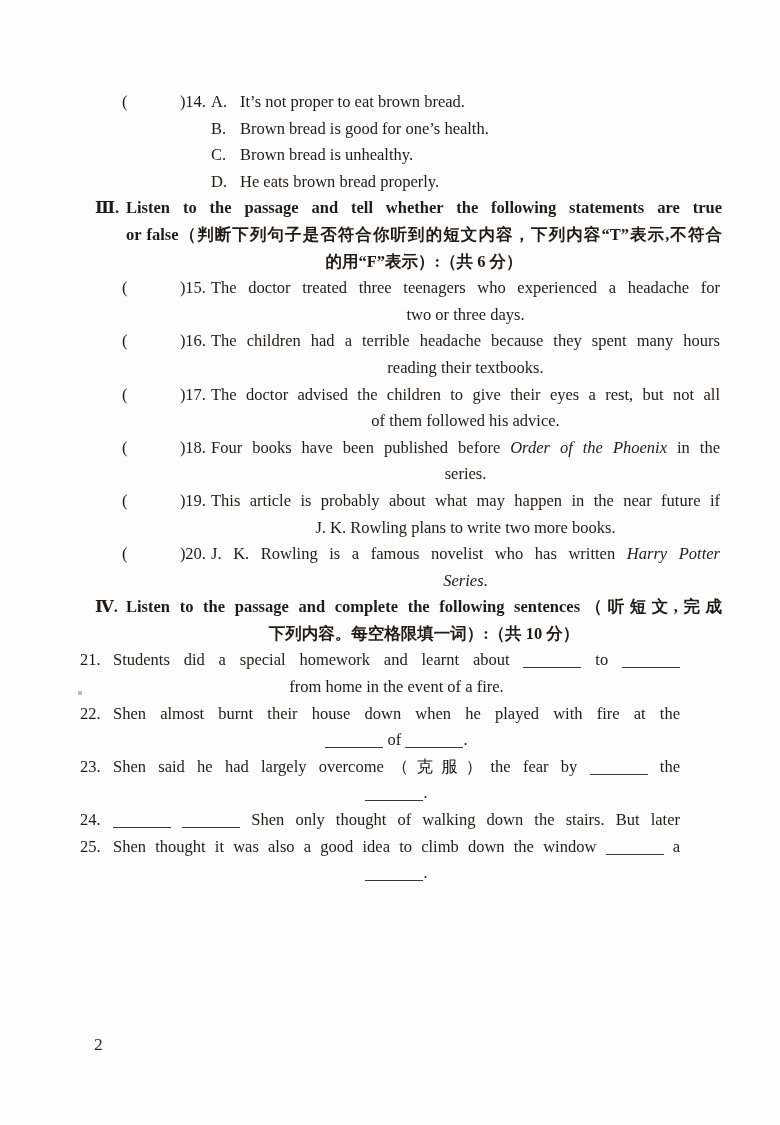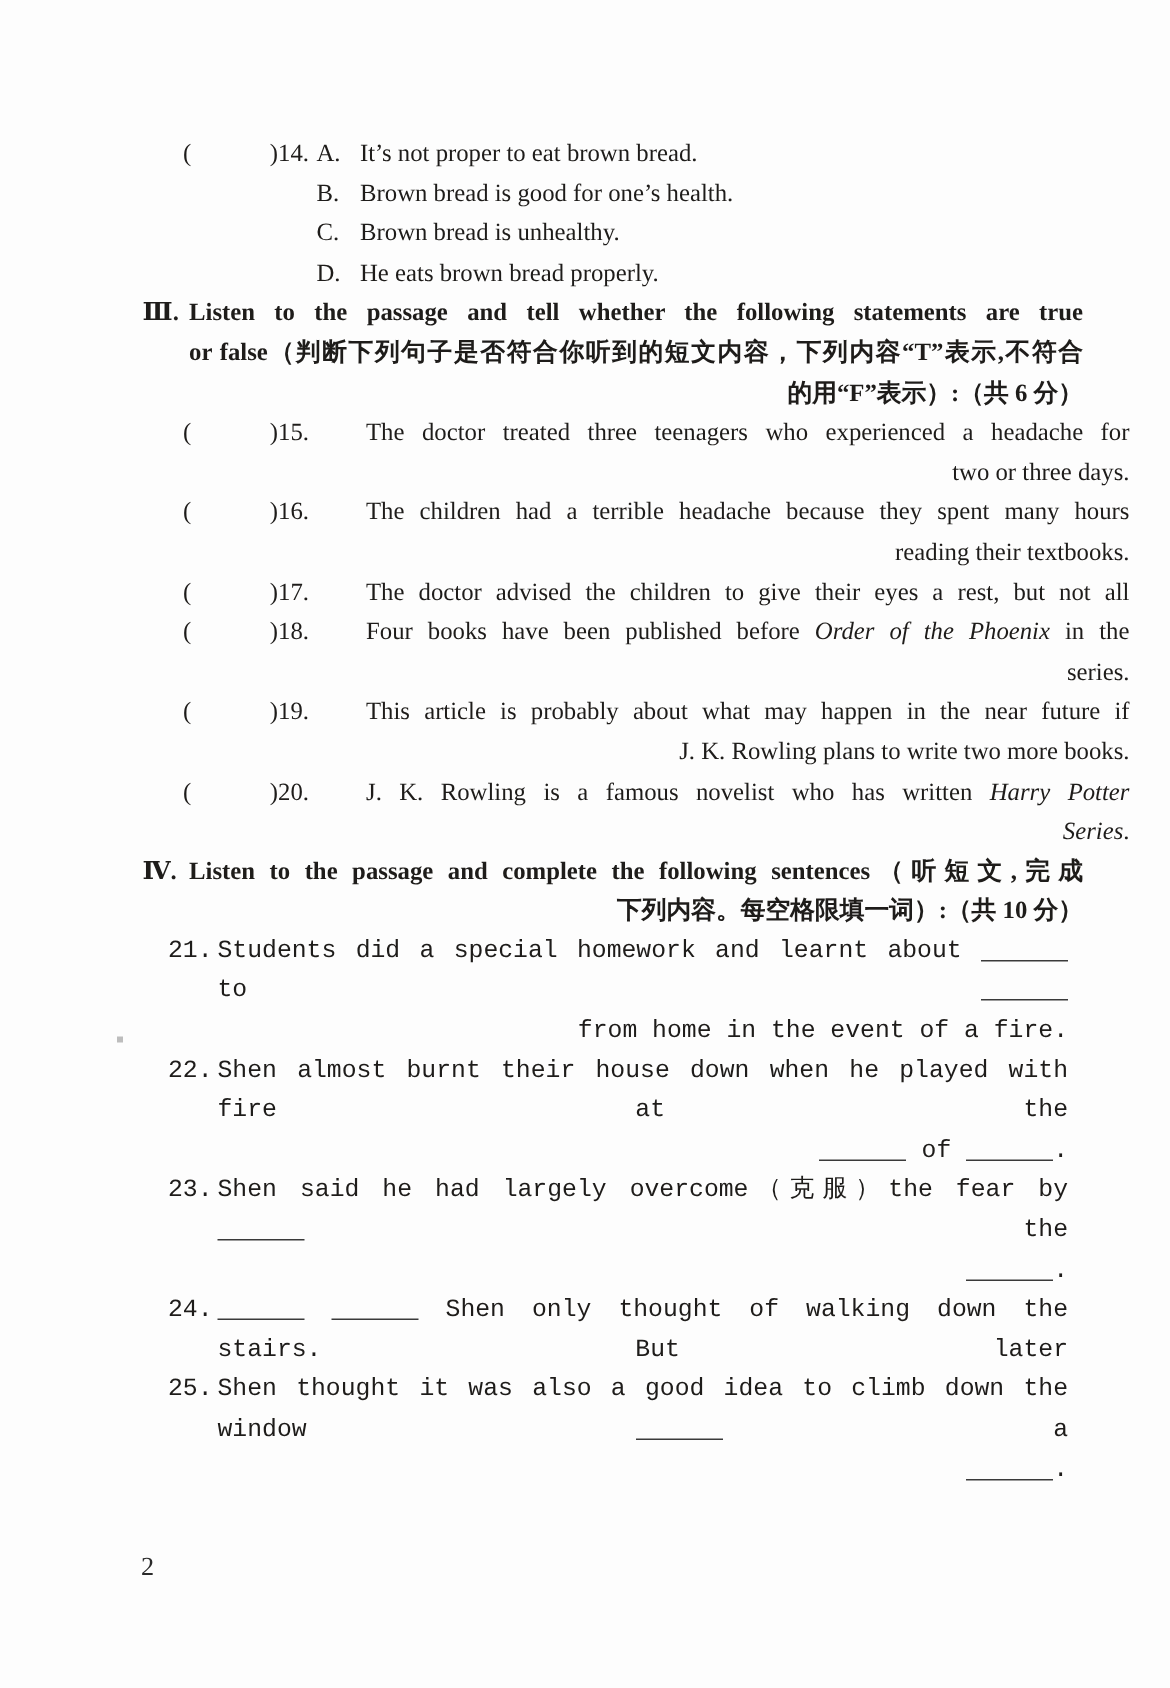--- a/index.html
+++ b/index.html
@@ -19,27 +19,27 @@
   .opt-text   { flex:0 0 auto; }
 
   .q-label { width:84px; flex-shrink:0; display:flex; justify-content:space-between; margin-right:5px; }
 
   .sec-row  { display:flex; margin-left:95px; font-weight:bold; }
   .sec-num  { width:31px; flex-shrink:0;
               font-family:"Liberation Serif","DejaVu Serif","DejaVu Sans",serif; }
   .sec-text { width:596px; }
 
   .q-row  { display:flex; margin-left:122px; }
-  .q-text { width:509px;margin-left:33px; }
-
-  .qn-row  { display:flex; margin-left:112px;font-family:Liberation Mono, monospace; }
+  .q-text { width:509px; }
+
+  .qn-row  { display:flex; margin-left:80px; }
   .qn-num  { width:33px; flex-shrink:0; }
   .qn-text { width:567px; }
 
-  .line { text-align:right; }
+  .line { text-align:center; }
   .line.just { text-align:justify; text-align-last:justify; }
   i { font-style:italic; }
 
   .blank {
     display:inline-block; width:58px; height:10px;
     border-bottom:1.2px solid #3a3a3a; margin-bottom:-3px;
   }
 
   .page-num {
     position:absolute; left:94px; top:1031px;
@@ -112,20 +112,21 @@
       </div>
     </div>
 
     <div class="q-row">
       <div class="q-label">
         <span>(</span>
         <span>)17.</span>
       </div>
       <div class="q-text">
         <div class="line just">The doctor advised the children to give their eyes a rest, but not all</div>
+        <div class="line">of them followed his advice.</div>
       </div>
     </div>
 
     <div class="q-row">
       <div class="q-label">
         <span>(</span>
         <span>)18.</span>
       </div>
       <div class="q-text">
         <div class="line just"><span>Four books have been published before </span><i>Order of the Phoenix</i><span> in the</span></div>

